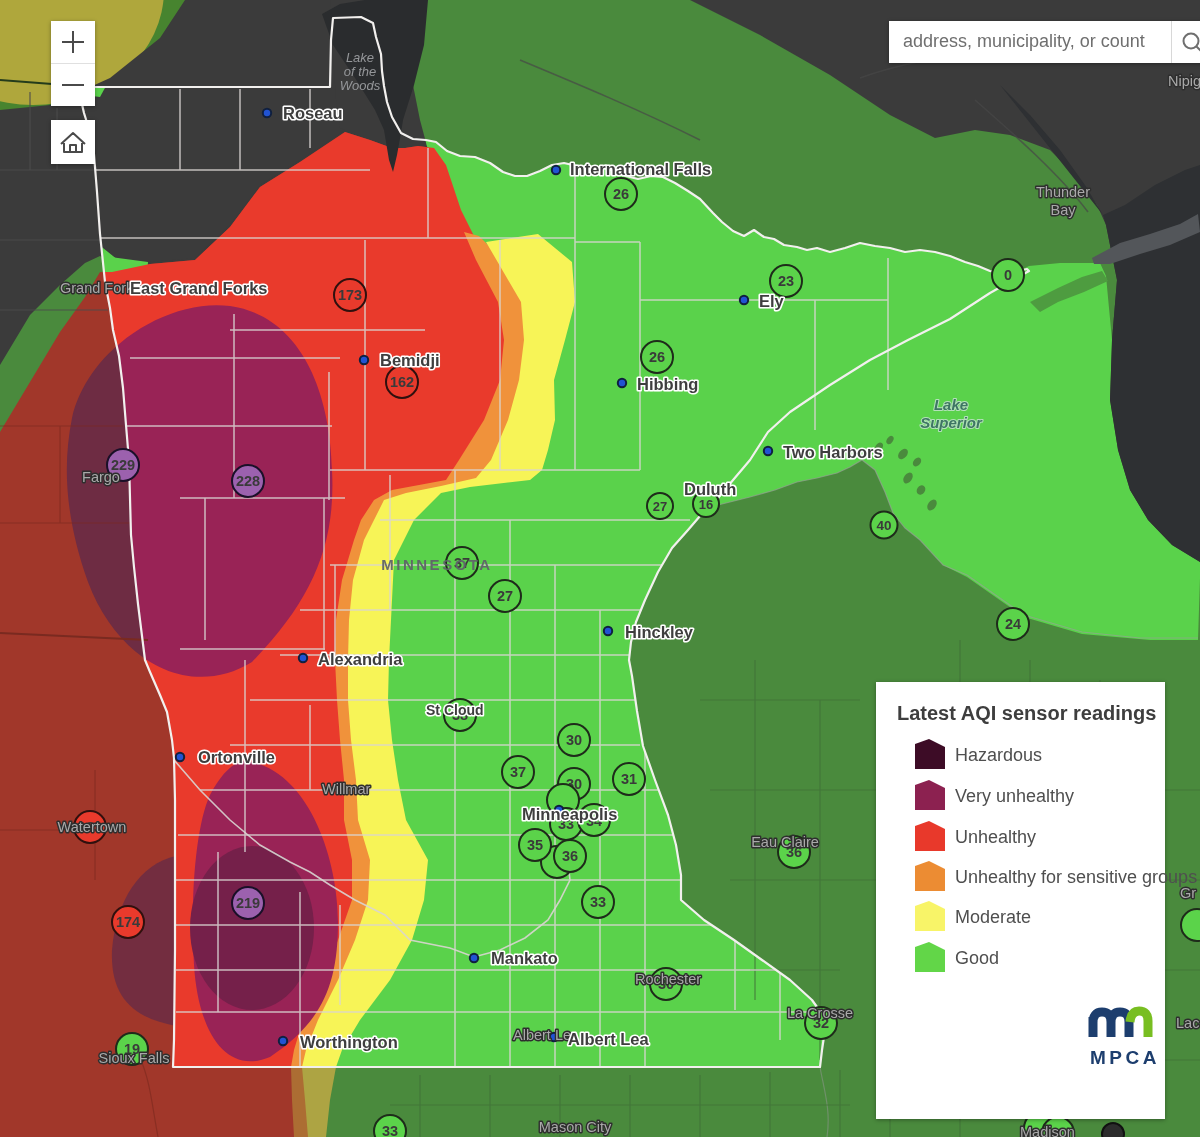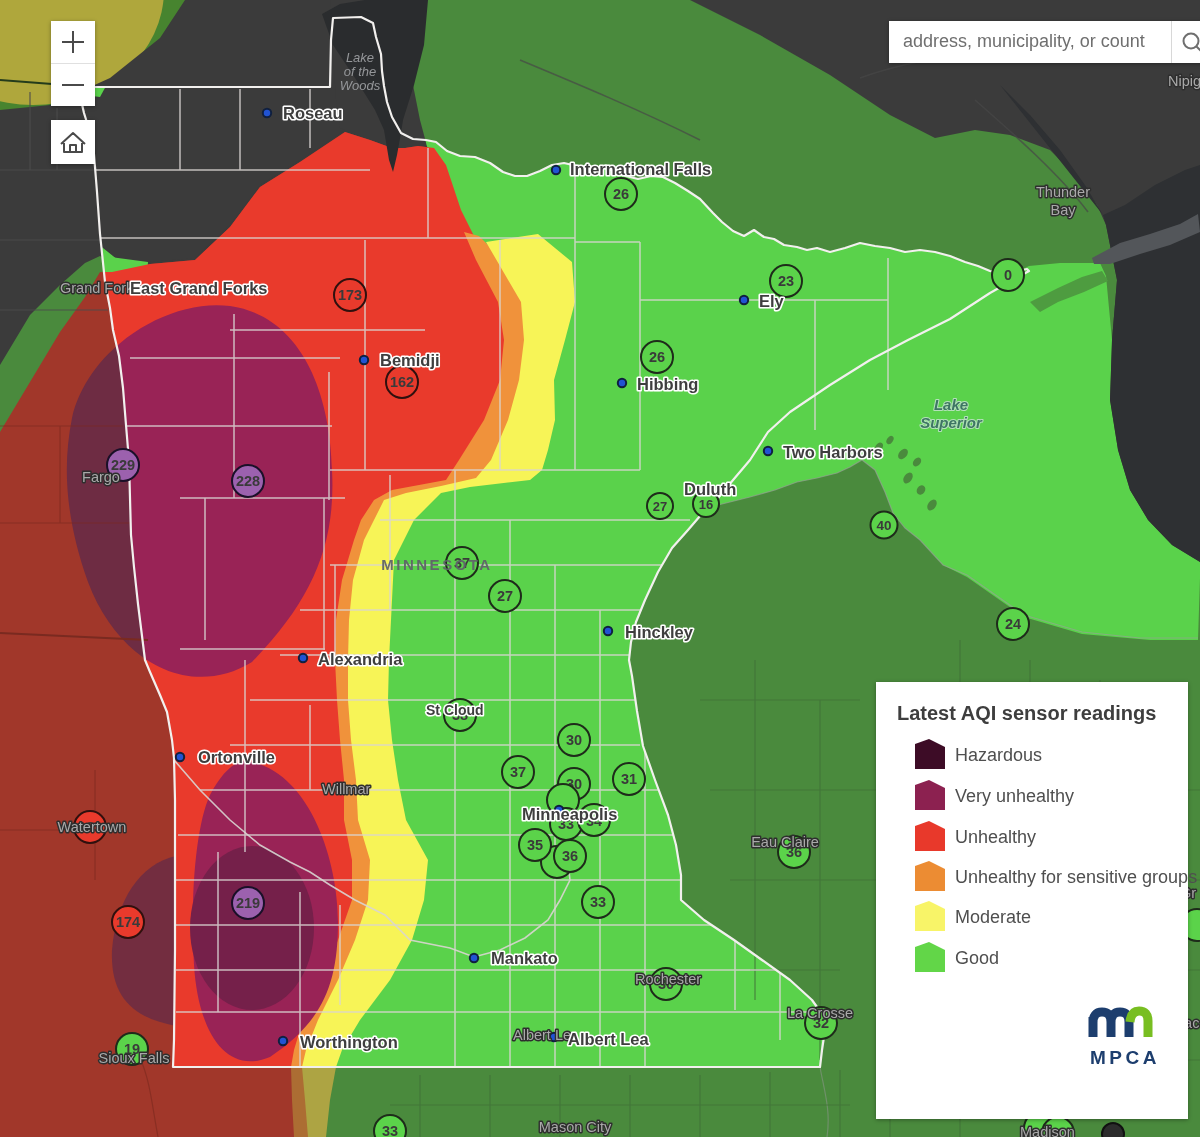--- a/index.html
+++ b/index.html
@@ -394,21 +394,21 @@
 
 <div class="panel" style="left:856px;top:21px;width:325px;height:42px;">
   <div style="position:absolute;left:14px;top:10px;font-size:18px;color:#6f6f6f;white-space:nowrap;overflow:hidden;width:258px;">address, municipality, or count</div>
   <div style="position:absolute;right:42px;top:0;height:42px;border-left:1px solid #d8d8d8;"></div>
   <svg style="position:absolute;right:8px;top:9px;" width="26" height="26" xmlns="http://www.w3.org/2000/svg">
     <circle cx="11" cy="11" r="7.5" fill="none" stroke="#6f6f6f" stroke-width="2"></circle>
     <line x1="16.5" y1="16.5" x2="23" y2="23" stroke="#6f6f6f" stroke-width="2"></line>
   </svg>
 </div>
 
-<div class="panel" style="left:843px;top:682px;width:312px;height:437px;">
+<div class="panel" style="left:843px;top:682px;width:289px;height:437px;">
 
   <div style="position:absolute;left:21px;top:20px;font-size:20px;font-weight:bold;color:#3e3e3e;">Latest AQI sensor readings</div>
 
   <svg style="position:absolute;left:39px;top:57px;" width="296" height="360" xmlns="http://www.w3.org/2000/svg">
     <g>
       <polygon points="0,5 14,0 30,8 30,30 0,30" fill="#3d0c26" transform="translate(0,0)"></polygon>
       <polygon points="0,5 14,0 30,8 30,30 0,30" fill="#8c2150" transform="translate(0,41)"></polygon>
       <polygon points="0,5 14,0 30,8 30,30 0,30" fill="#e8392b" transform="translate(0,82)"></polygon>
       <polygon points="0,5 14,0 30,8 30,30 0,30" fill="#ec8c33" transform="translate(0,122)"></polygon>
       <polygon points="0,5 14,0 30,8 30,30 0,30" fill="#f8f468" transform="translate(0,162)"></polygon>

